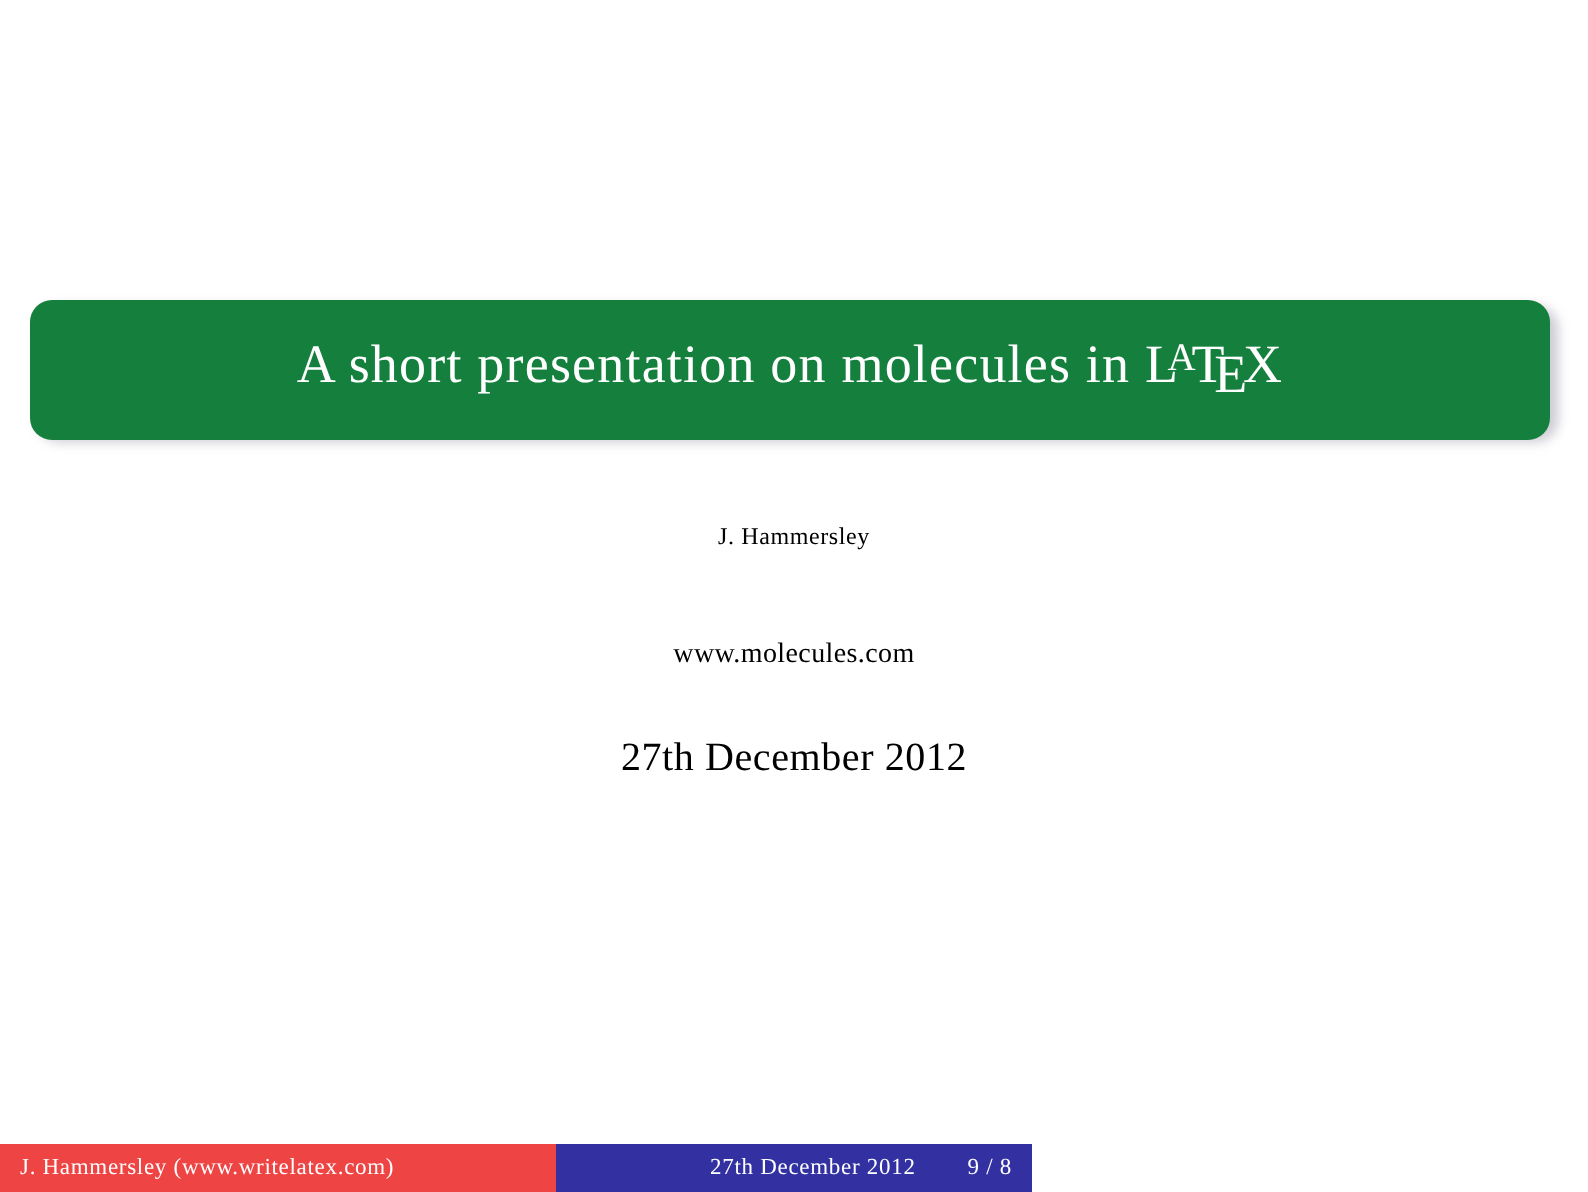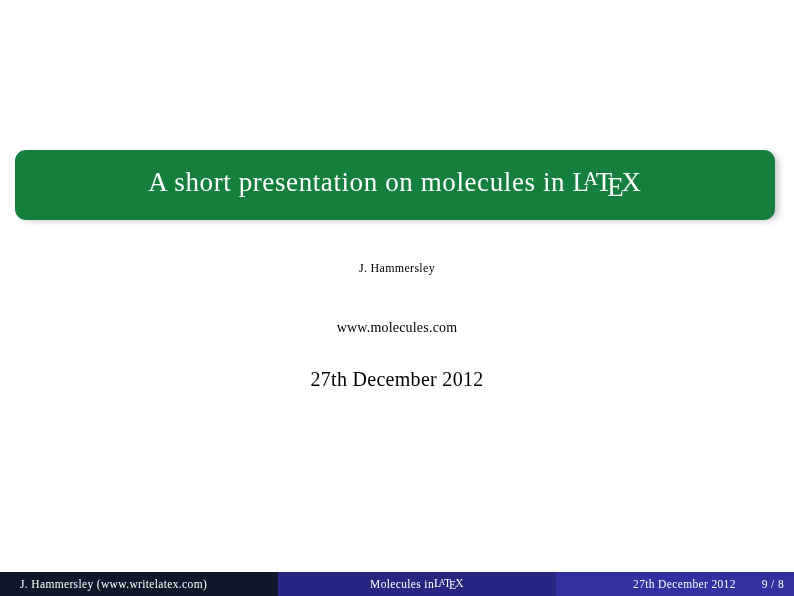--- a/index.html
+++ b/index.html
@@ -123,22 +123,22 @@
     display: flex;
     align-items: center;
     color: #ffffff;
     font-size: 11.5px;
     letter-spacing: 0.35px;
     overflow: hidden;
     white-space: nowrap;
   }
   .foot-author {
     width: 278px;
-    background: #0f172a;
-    padding-left: 20px;
+    background: #ef4444;
+    padding-left: 10px;
     box-sizing: border-box;
   }
   .foot-title {
     width: 278px;
     background: #272783;
     justify-content: center;
     box-sizing: border-box;
   }
   .foot-right {
     width: 238px;
@@ -165,24 +165,20 @@
   <div class="author">J. Hammersley</div>
 
   <div class="institute">www.molecules.com</div>
 
   <div class="date">27th December 2012</div>
 
   <div class="footer">
 
     <div class="foot-seg foot-author">J. Hammersley (www.writelatex.com)</div>
 
-    <div class="foot-seg foot-title">
-        <span>Molecules in </span>
-        <span class="latex"><span>L</span><span class="la-a">A</span><span class="t-t">T</span><span class="te-e">E</span><span>X</span></span>
-      </div>
 
     <div class="foot-seg foot-right">
       <span class="foot-date">27th December 2012</span>
       <span class="foot-page">9 / 8</span>
     </div>
 
   </div>
 
 </div>
 

